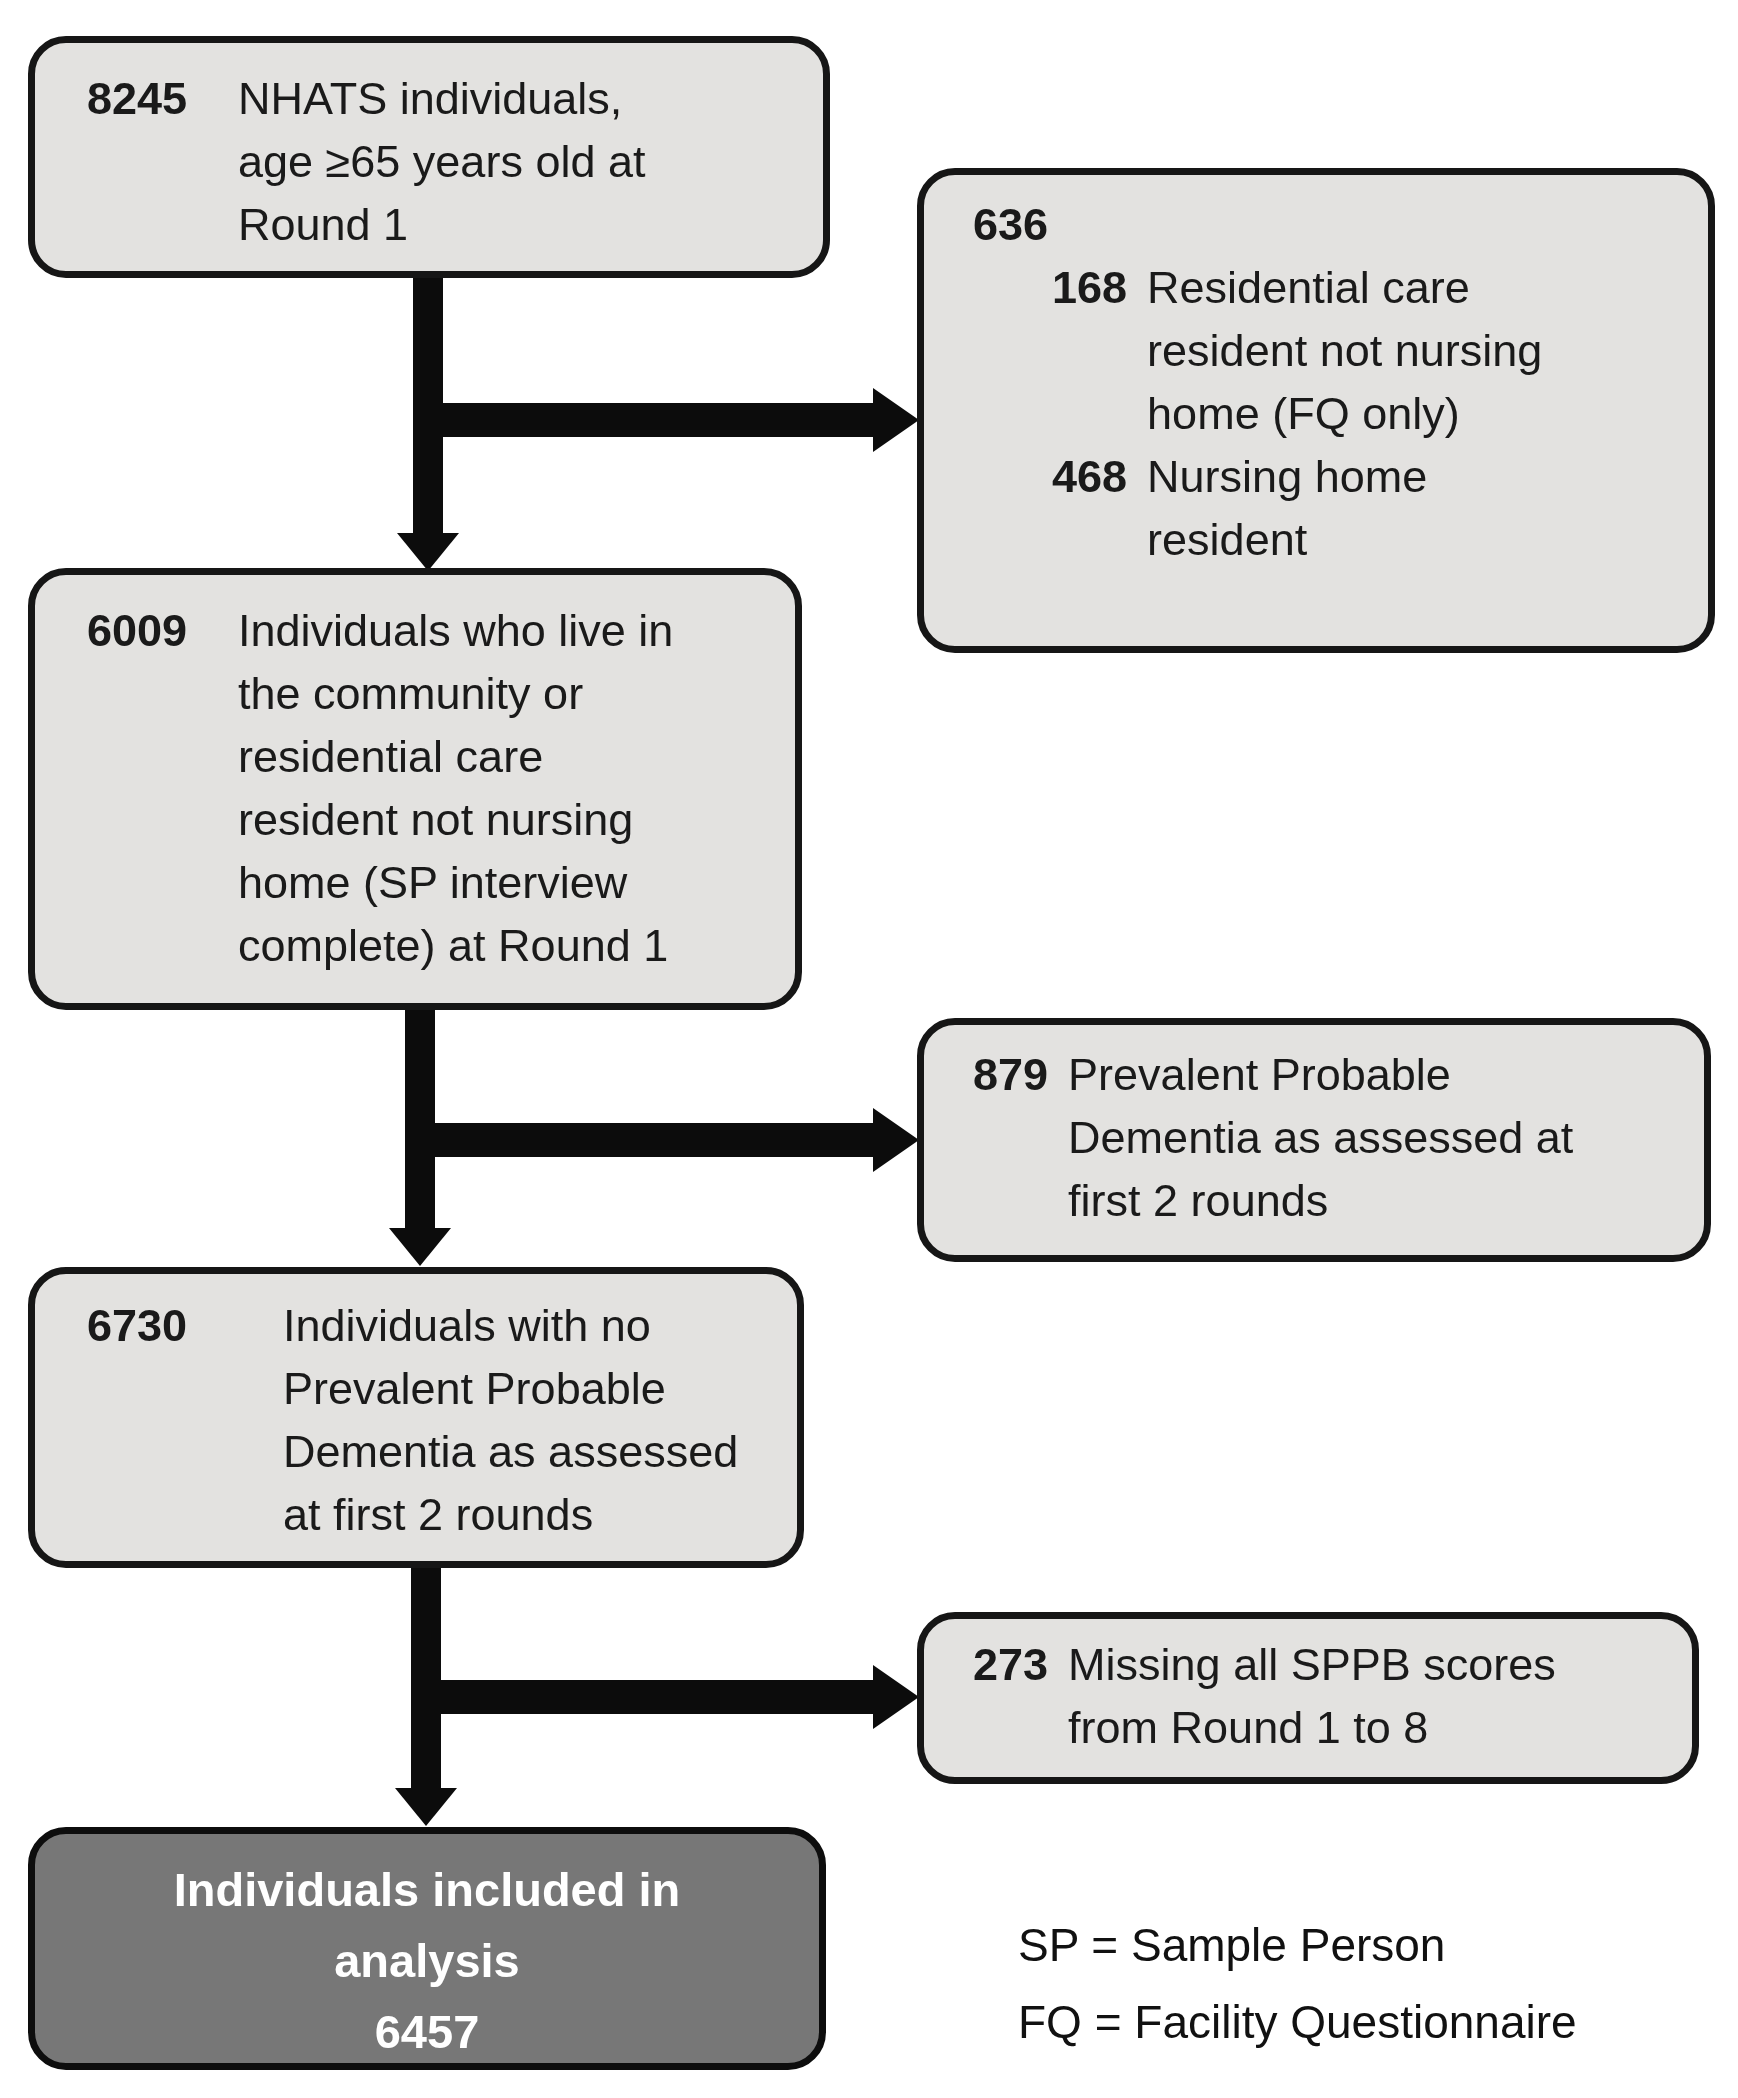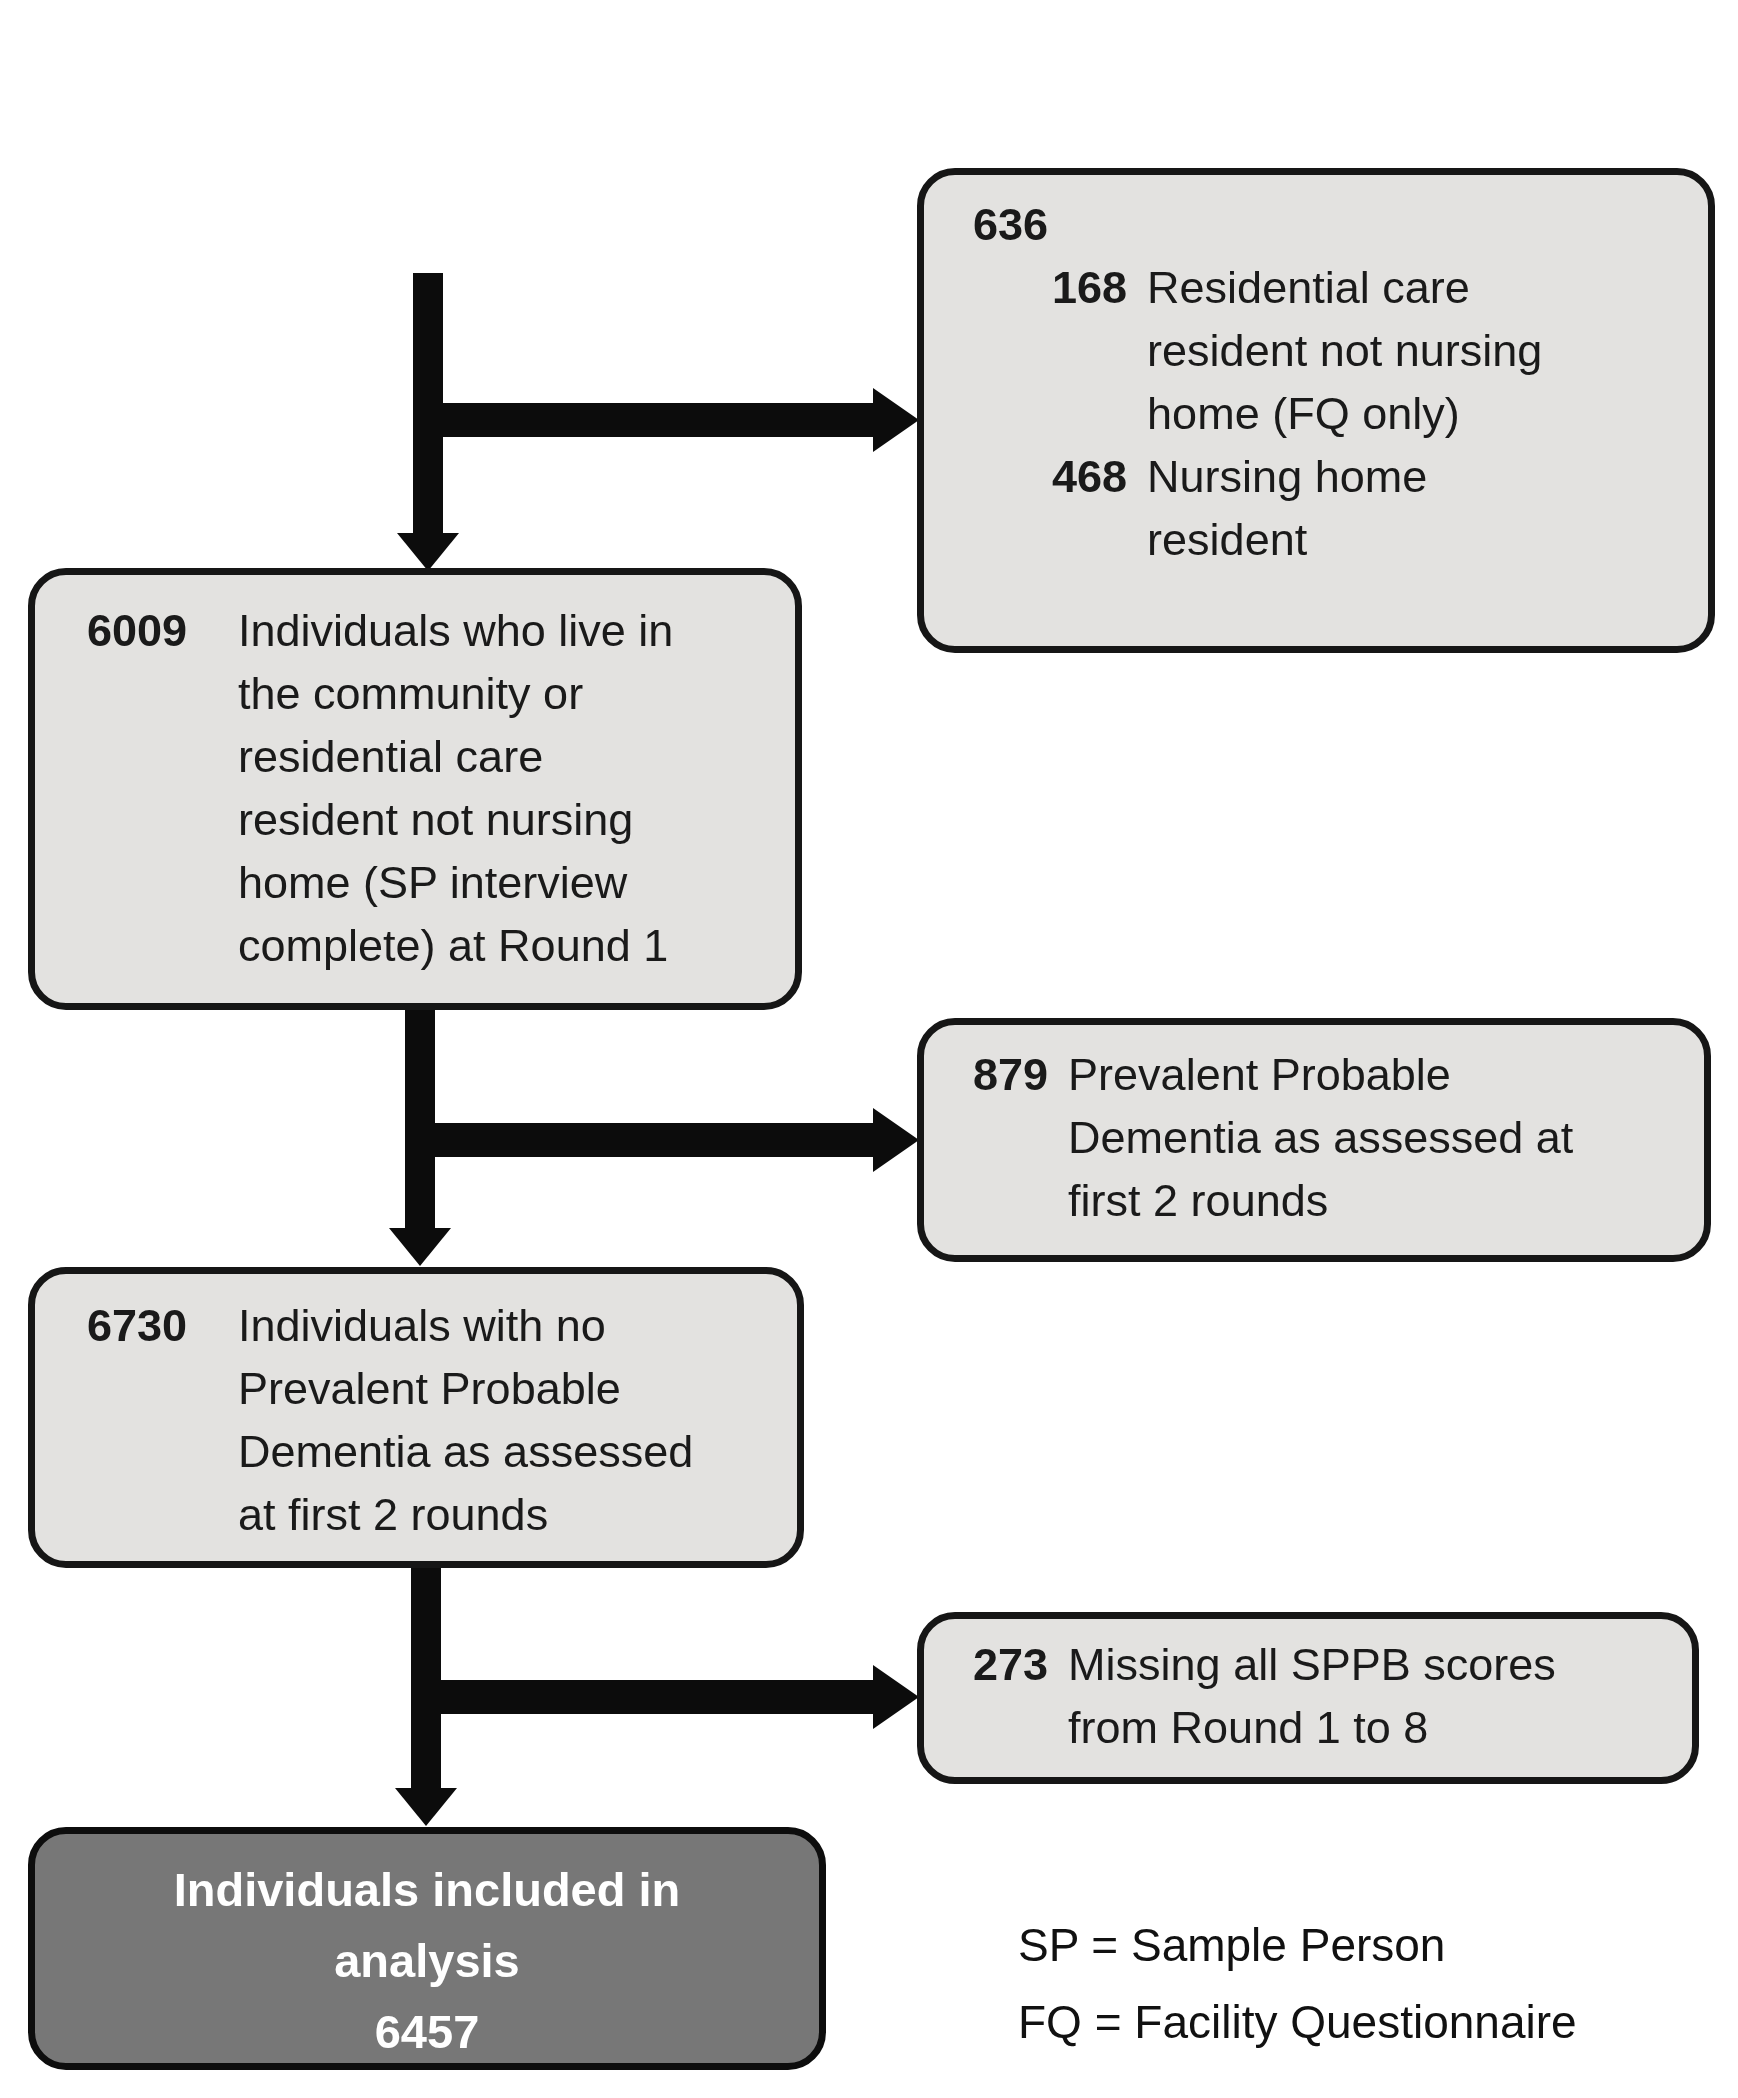--- a/index.html
+++ b/index.html
@@ -77,20 +77,26 @@
   <div class="vshaft" style="left:405px;top:1006px;width:30px;height:224px;"></div>
   <div class="head-down" style="left:389px;top:1228px;"></div>
   <div class="hshaft" style="left:405px;top:1123px;width:468px;height:34px;"></div>
   <div class="head-right" style="left:873px;top:1108px;"></div>
 
   <div class="vshaft" style="left:411px;top:1564px;width:30px;height:226px;"></div>
   <div class="head-down" style="left:395px;top:1788px;"></div>
   <div class="hshaft" style="left:411px;top:1680px;width:462px;height:34px;"></div>
   <div class="head-right" style="left:873px;top:1665px;"></div>
 
+  <div class="box leftbox" style="left:28px;top:36px;width:802px;height:242px;">
+    <span class="num">8245</span>
+    <span class="txt">NHATS individuals,
+age ≥65 years old at
+Round 1</span>
+  </div>
 
   <div class="box sidebox" style="left:917px;top:168px;width:798px;height:485px;">
     <div class="item">
       <span class="num">636</span>
     </div>
     <div class="item sub">
       <span class="num">168</span>
       <span class="txt">Residential care
 resident not nursing
 home (FQ only)</span>
@@ -114,21 +120,21 @@
 
   <div class="box sidebox" style="left:917px;top:1018px;width:794px;height:244px;">
     <div class="item">
       <span class="num">879</span>
       <span class="txt">Prevalent Probable
 Dementia as assessed at
 first 2 rounds</span>
     </div>
   </div>
 
-  <div class="box leftbox" style="left:28px;top:1267px;width:776px;height:301px;padding-top:20px;">
+  <div class="box leftbox" style="left:28px;top:1267px;width:776px;height:301px;padding-top:20px;gap:45px;">
     <span class="num">6730</span>
     <span class="txt">Individuals with no
 Prevalent Probable
 Dementia as assessed
 at first 2 rounds</span>
   </div>
 
   <div class="box sidebox" style="left:917px;top:1612px;width:782px;height:172px;padding-top:14px;">
     <div class="item">
       <span class="num">273</span>

